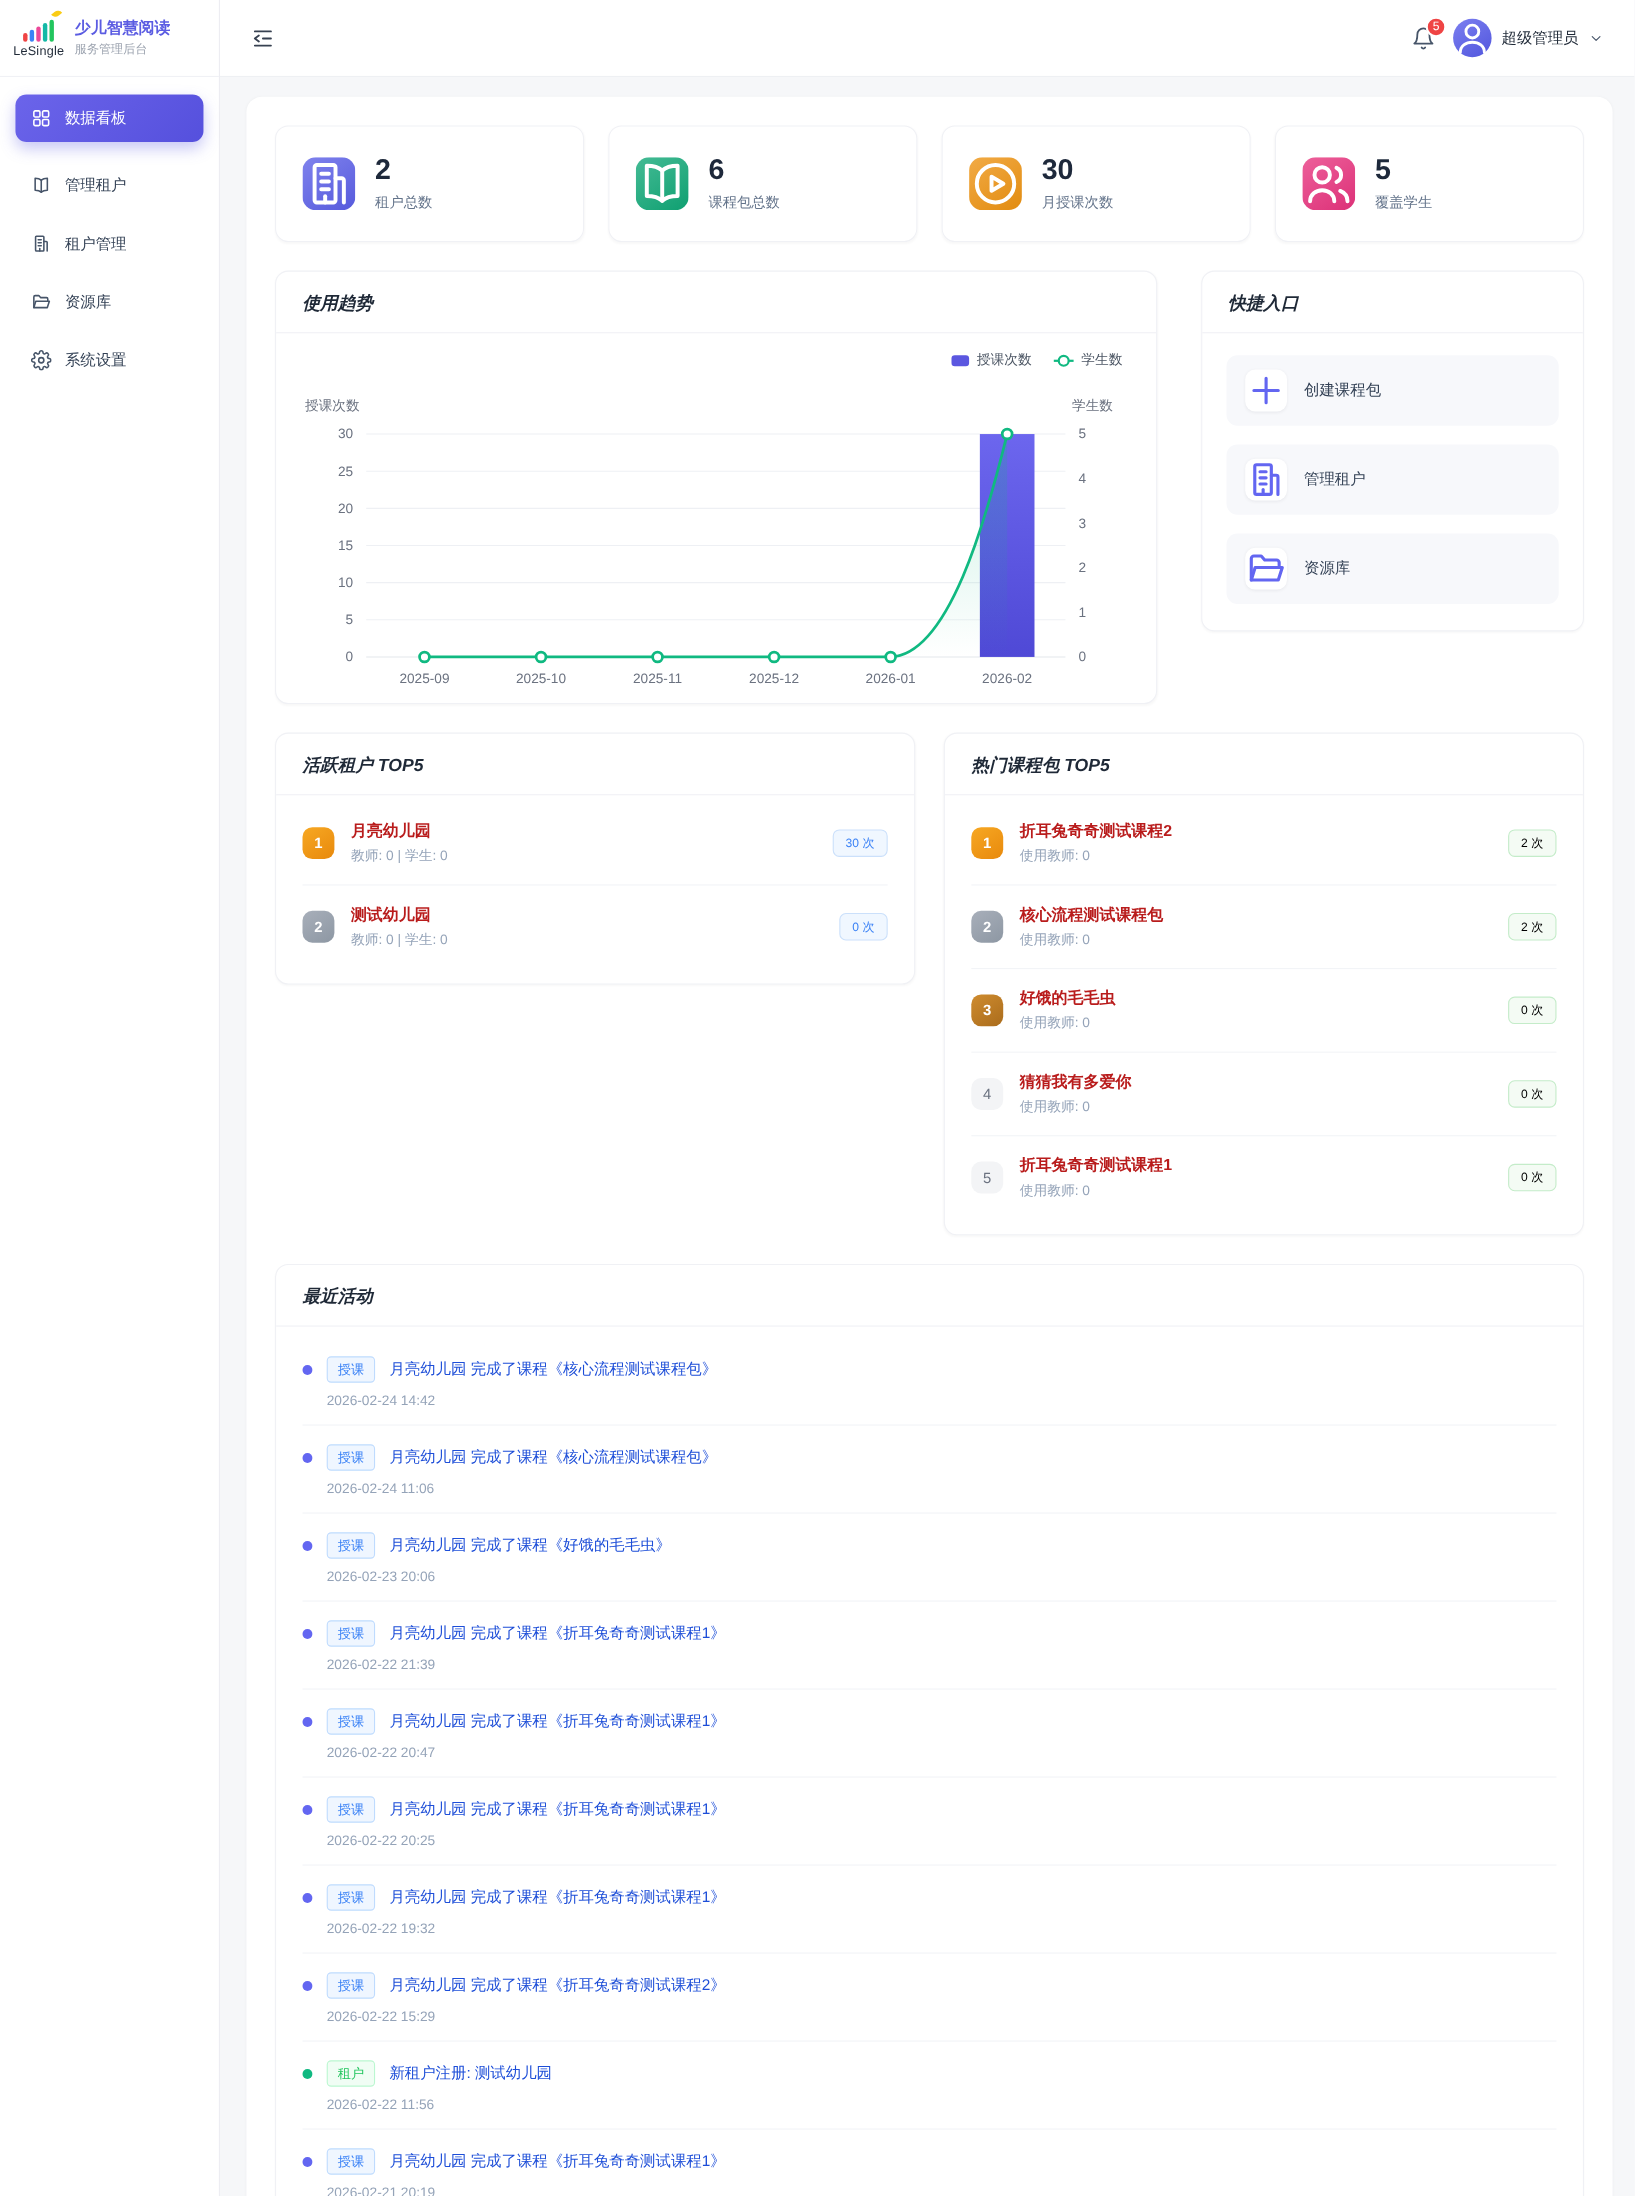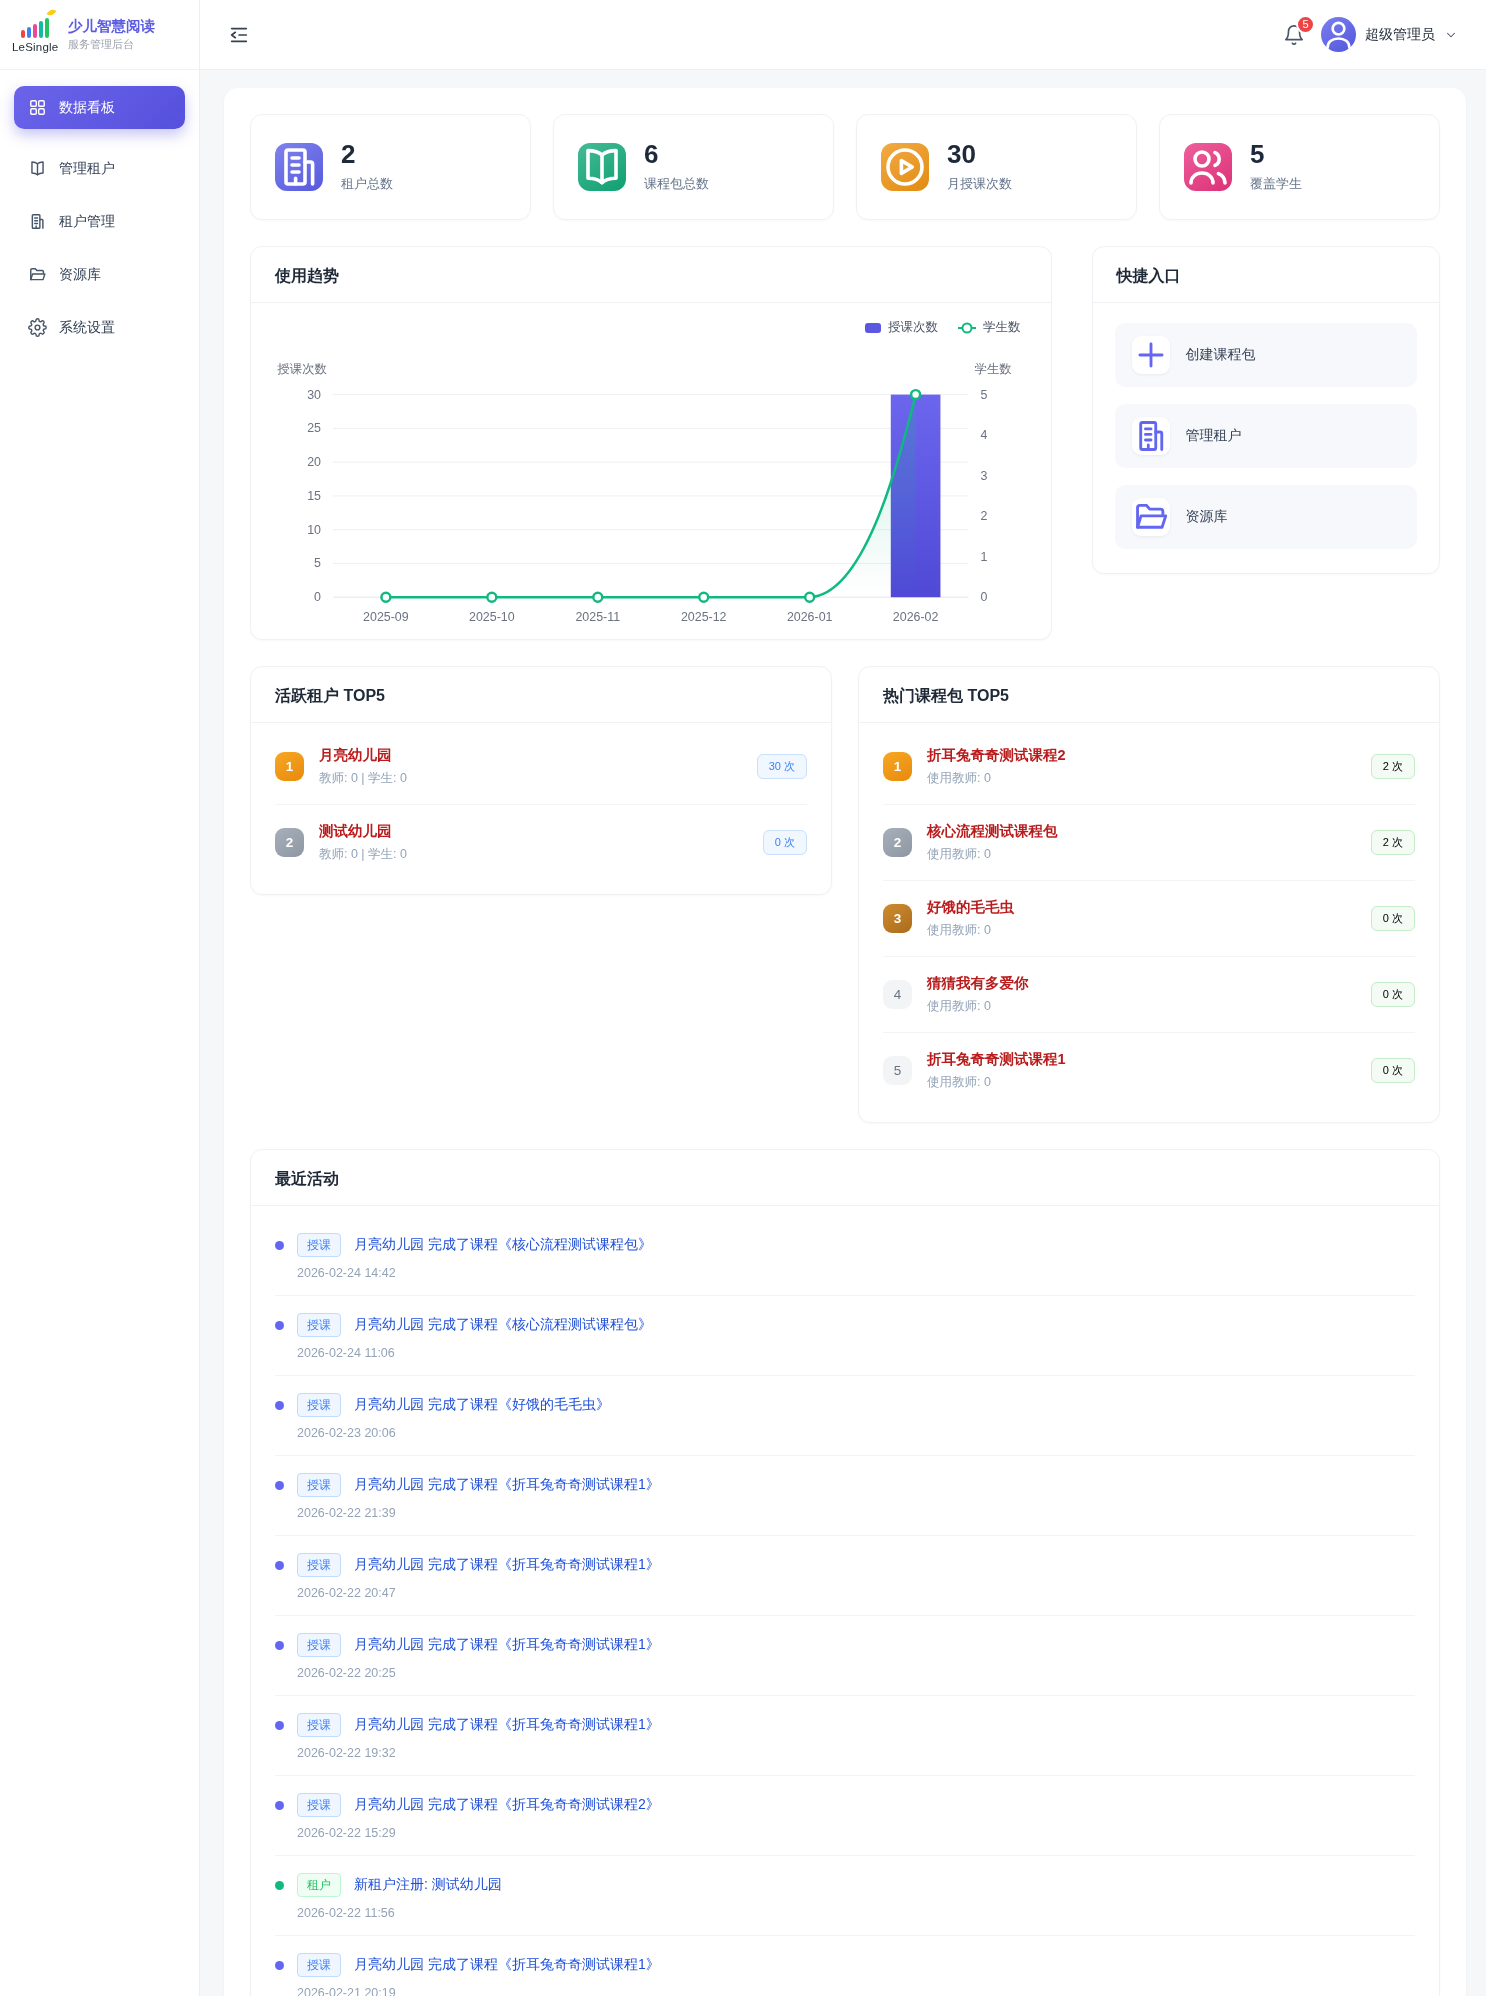--- a/index.html
+++ b/index.html
@@ -94,21 +94,21 @@
     width: 48px; height: 48px; border-radius: 12px; color: #fff; flex-shrink: 0;
     display: flex; align-items: center; justify-content: center;
     background-image: linear-gradient(145deg, rgba(255,255,255,.22), rgba(0,0,0,.05));
   }
   .stat-ic svg { width: 24px; height: 24px; }
   .stat-val { font-size: 26px; font-weight: bold; color: #1e293b; line-height: 1.05; }
   .stat-lab { font-size: 13px; color: #64748b; margin-top: 7px; }
 
   
   .card { border: 1px solid #f0f1f5; border-radius: 12px; box-shadow: 0 1px 2px rgba(15,23,42,.03); background:#fff; }
-  .card-head { padding: 19px 24px 15px; font-size: 16px; font-weight: bold; color: #1f2937; border-bottom: 1px solid #f0f1f5; }
+  .card-head { padding: 19px 24px 15px; font-size: 16px; font-weight: bold; color: #1f2937; border-bottom: 1px solid #f0f1f5; font-style: italic; }
 
   
   .trend-row { display: grid; grid-template-columns: 2.3fr 1fr; gap: 40px; margin-top: 26px; align-items: start; }
   .chart-body { padding: 14px 24px 10px; }
   .chart-wrap { position: relative; height: 312px; }
   .chart-legend { position: absolute; top: 2px; right: 6px; display: flex; gap: 20px; align-items: center; z-index: 2; }
   .legend-item { display: flex; align-items: center; gap: 7px; font-size: 12.5px; color: #4b5563; }
   .legend-swatch { display: inline-block; }
   .sw-bar { width: 16px; height: 10px; border-radius: 3px; background: #5b57e0; }
   .sw-line { width: 18px; height: 2.5px; background: #10b981; position: relative; }

